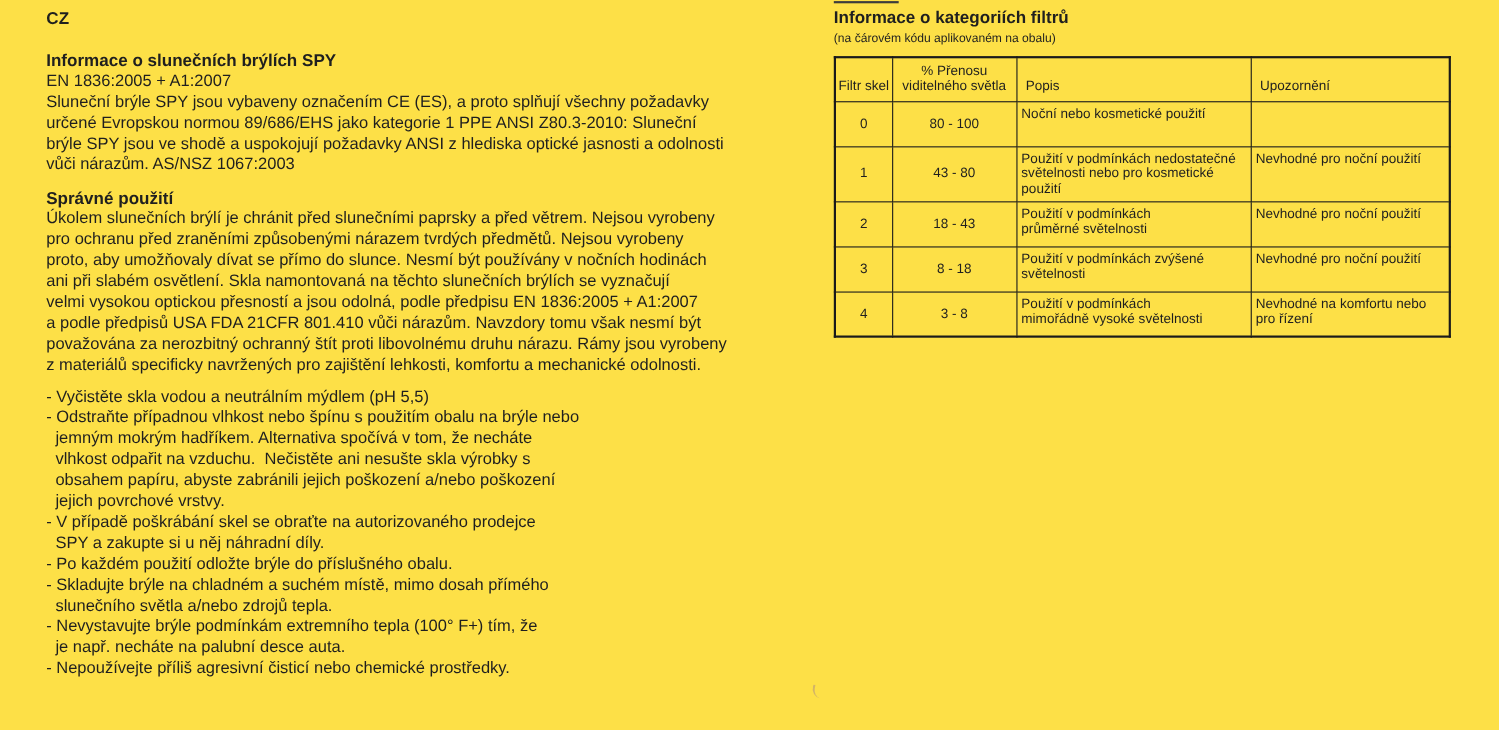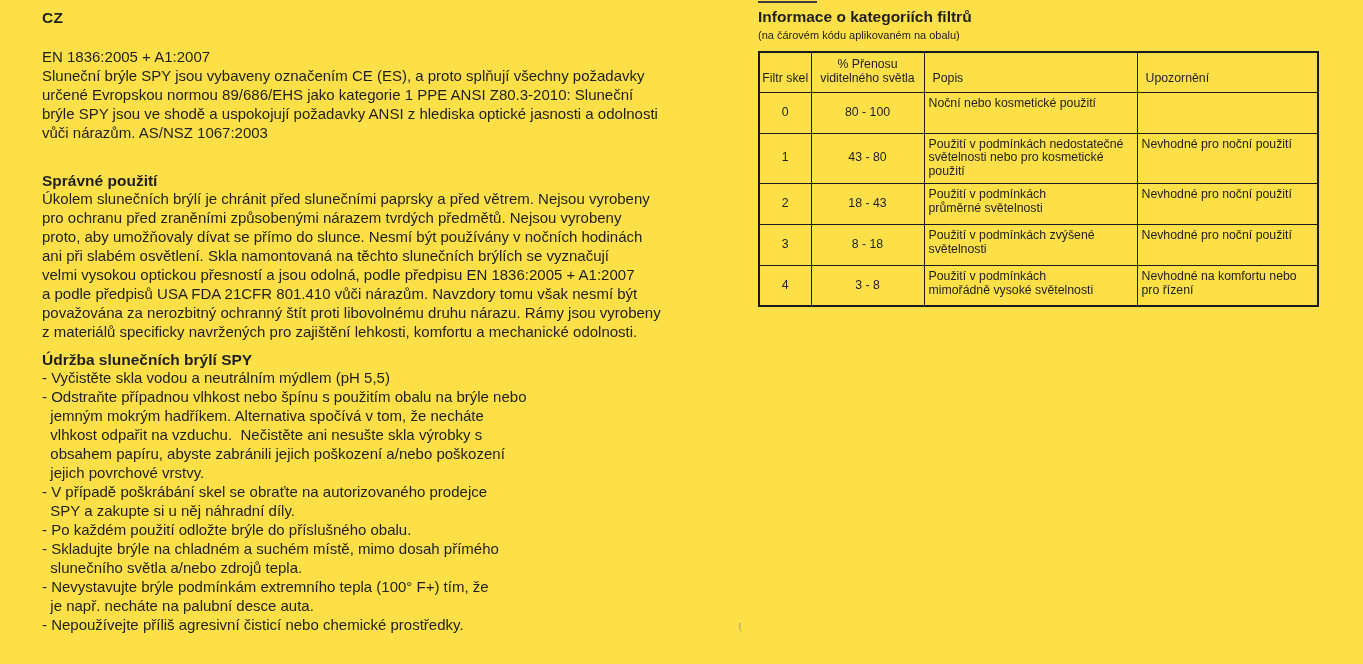--- a/index.html
+++ b/index.html
@@ -134,41 +134,41 @@
 <body>
 
 <div class="page">
 
   <div class="artifact-top-line"></div>
   <div class="artifact-mark"></div>
 
   <div class="lang-code">CZ</div>
 
   <section class="sec" style="top:47px">
+    <h2>Informace o slunečních brýlích SPY</h2>
     <p>EN 1836:2005 + A1:2007
 Sluneční brýle SPY jsou vybaveny označením CE (ES), a proto splňují všechny požadavky
 určené Evropskou normou 89/686/EHS jako kategorie 1 PPE ANSI Z80.3-2010: Sluneční
 brýle SPY jsou ve shodě a uspokojují požadavky ANSI z hlediska optické jasnosti a odolnosti
 vůči nárazům. AS/NSZ 1067:2003</p>
   </section>
 
   <section class="sec" style="top:172px">
     <h2>Správné použití</h2>
     <p>Úkolem slunečních brýlí je chránit před slunečními paprsky a před větrem. Nejsou vyrobeny
 pro ochranu před zraněními způsobenými nárazem tvrdých předmětů. Nejsou vyrobeny
 proto, aby umožňovaly dívat se přímo do slunce. Nesmí být používány v nočních hodinách
 ani při slabém osvětlení. Skla namontovaná na těchto slunečních brýlích se vyznačují
 velmi vysokou optickou přesností a jsou odolná, podle předpisu EN 1836:2005 + A1:2007
 a podle předpisů USA FDA 21CFR 801.410 vůči nárazům. Navzdory tomu však nesmí být
 považována za nerozbitný ochranný štít proti libovolnému druhu nárazu. Rámy jsou vyrobeny
 z materiálů specificky navržených pro zajištění lehkosti, komfortu a mechanické odolnosti.</p>
   </section>
 
   <section class="sec" style="top:351px">
-    <h2>Údržba slunečních brýlí SPY</h2>
     <p>- Vyčistěte skla vodou a neutrálním mýdlem (pH 5,5)
 - Odstraňte případnou vlhkost nebo špínu s použitím obalu na brýle nebo
   jemným mokrým hadříkem. Alternativa spočívá v tom, že necháte
   vlhkost odpařit na vzduchu.  Nečistěte ani nesušte skla výrobky s
   obsahem papíru, abyste zabránili jejich poškození a/nebo poškození
   jejich povrchové vrstvy.
 - V případě poškrábání skel se obraťte na autorizovaného prodejce
   SPY a zakupte si u něj náhradní díly.
 - Po každém použití odložte brýle do příslušného obalu.
 - Skladujte brýle na chladném a suchém místě, mimo dosah přímého

